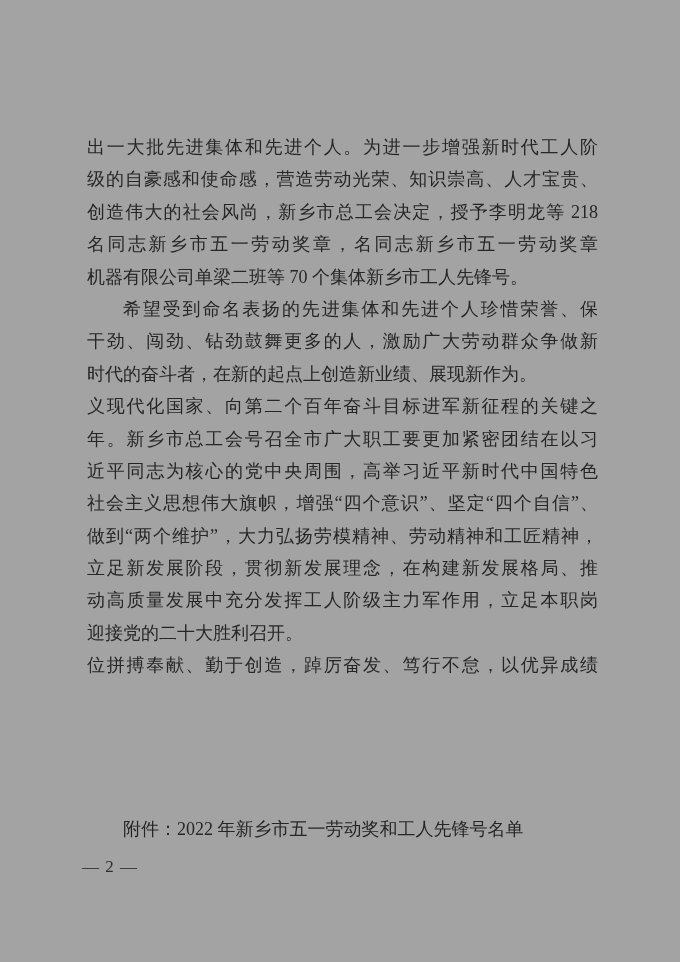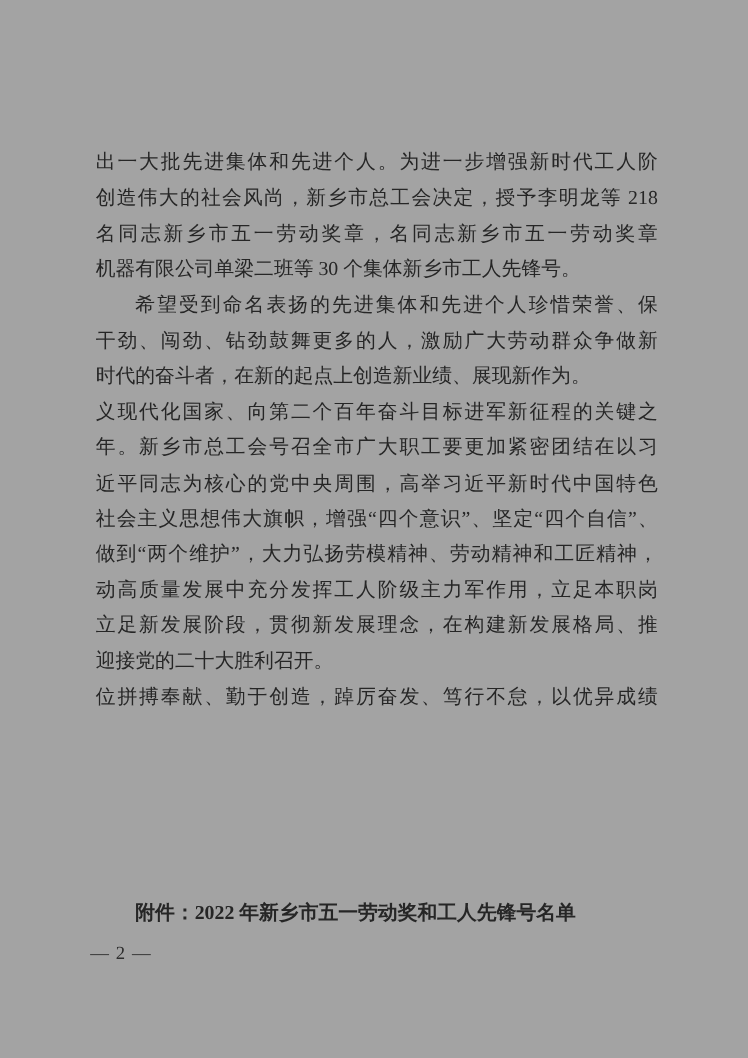--- a/index.html
+++ b/index.html
@@ -38,50 +38,50 @@
     text-indent: 36px;
   }
   .attachment {
     position: absolute;
     left: 123px;
     top: 813px;
     height: 32.4px;
     line-height: 32.4px;
     font-size: 18px;
     white-space: nowrap;
-    font-weight: bold;
   }
   .pagenum {
     position: absolute;
     left: 82px;
     top: 855px;
     height: 24px;
     line-height: 24px;
     font-size: 17px;
     letter-spacing: 1px;
     color: #2e2e2e;
   }
 </style>
 </head>
 <body>
 
 <div class="page">
   <div class="body-text">
       <div class="line fill">出一大批先进集体和先进个人。为进一步增强新时代工人阶</div>
+      <div class="line fill">级的自豪感和使命感，营造劳动光荣、知识崇高、人才宝贵、</div>
       <div class="line fill">创造伟大的社会风尚，新乡市总工会决定，授予李明龙等 218</div>
       <div class="line fill">名同志新乡市五一劳动奖章，名同志新乡市五一劳动奖章</div>
-      <div class="line">机器有限公司单梁二班等 30 个集体新乡市工人先锋号。</div>
+      <div class="line">机器有限公司单梁二班等 70 个集体新乡市工人先锋号。</div>
       <div class="line fill indent">希望受到命名表扬的先进集体和先进个人珍惜荣誉、保</div>
       <div class="line fill">干劲、闯劲、钻劲鼓舞更多的人，激励广大劳动群众争做新</div>
       <div class="line">时代的奋斗者，在新的起点上创造新业绩、展现新作为。</div>
       <div class="line fill">义现代化国家、向第二个百年奋斗目标进军新征程的关键之</div>
       <div class="line fill">年。新乡市总工会号召全市广大职工要更加紧密团结在以习</div>
       <div class="line fill">近平同志为核心的党中央周围，高举习近平新时代中国特色</div>
       <div class="line fill">社会主义思想伟大旗帜，增强“四个意识”、坚定“四个自信”、</div>
       <div class="line fill">做到“两个维护”，大力弘扬劳模精神、劳动精神和工匠精神，</div>
+      <div class="line fill">立足新发展阶段，贯彻新发展理念，在构建新发展格局、推</div>
       <div class="line fill">动高质量发展中充分发挥工人阶级主力军作用，立足本职岗</div>
-      <div class="line fill">立足新发展阶段，贯彻新发展理念，在构建新发展格局、推</div>
       <div class="line">迎接党的二十大胜利召开。</div>
       <div class="line fill">位拼搏奉献、勤于创造，踔厉奋发、笃行不怠，以优异成绩</div>
     </div>
   <div class="attachment">附件：2022 年新乡市五一劳动奖和工人先锋号名单</div>
   <div class="pagenum">— 2 —</div>
 </div>
 
 </body></html>

